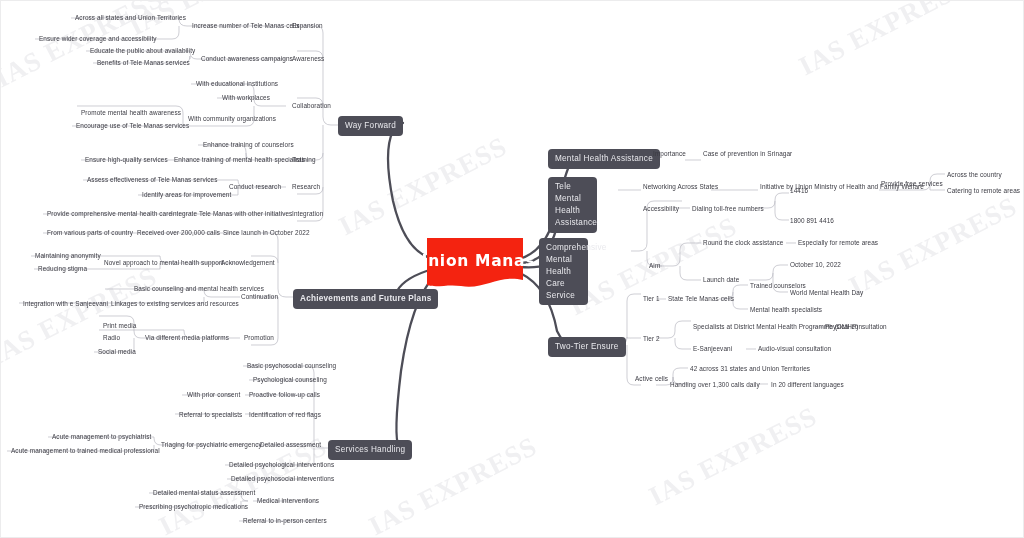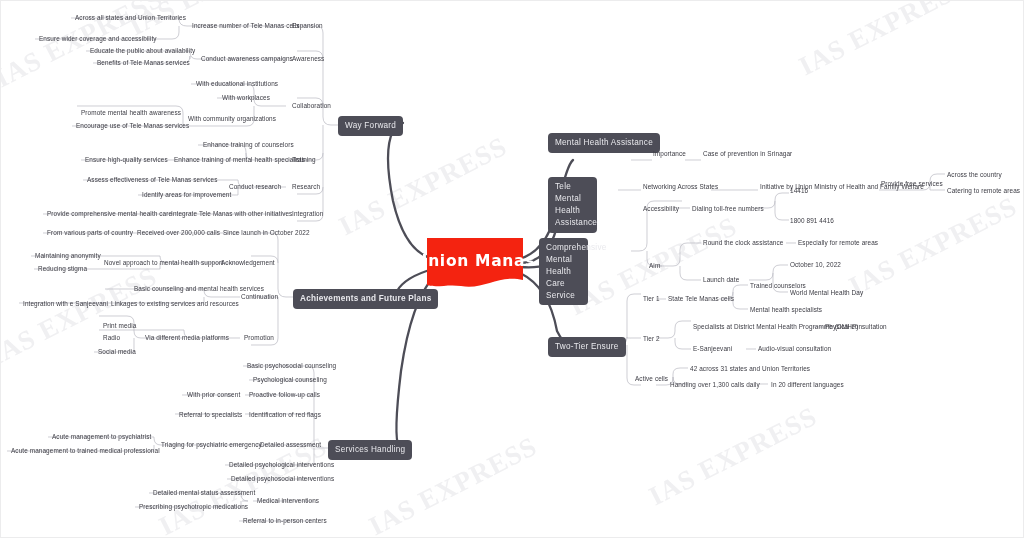--- a/index.html
+++ b/index.html
@@ -228,21 +228,21 @@
   <div class="node" id="center-node" style="left:424px; top:235px;">
     <svg class="ribbon" viewBox="0 0 100 56" preserveAspectRatio="none">
       <path d="M2 2 L98 2 L98 44 C74 38 60 54 36 50 C22 48 12 52 2 49 Z" fill="#f42310"></path>
     </svg>
     <div class="label">Union Manas</div>
   </div>
 
   <div class="node branch" style="left:337px; top:115px;">Way Forward</div>
   <div class="node branch" style="left:292px; top:288px;font-weight:bold;">Achievements and Future Plans</div>
   <div class="node branch" style="left:327px; top:439px;">Services Handling</div>
-  <div class="node branch" style="left:547px; top:132px;">Mental Health Assistance</div>
+  <div class="node branch" style="left:547px; top:148px;">Mental Health Assistance</div>
   <div class="node branch two-line" style="left:547px; top:176px;">Tele Mental Health Assistance</div>
   <div class="node branch two-line" style="left:538px; top:237px;">Comprehensive Mental Health Care Service</div>
   <div class="node branch" style="left:547px; top:336px;">Two-Tier Ensure</div>
 
   <div class="node txt" style="left:291px; top:21px;">Expansion</div>
   <div class="node txt" style="left:291px; top:54px;">Awareness</div>
   <div class="node txt" style="left:291px; top:101px;">Collaboration</div>
   <div class="node txt" style="left:291px; top:155px;">Training</div>
   <div class="node txt" style="left:291px; top:182px;">Research</div>
   <div class="node txt" style="left:291px; top:209px;">Integration</div>

